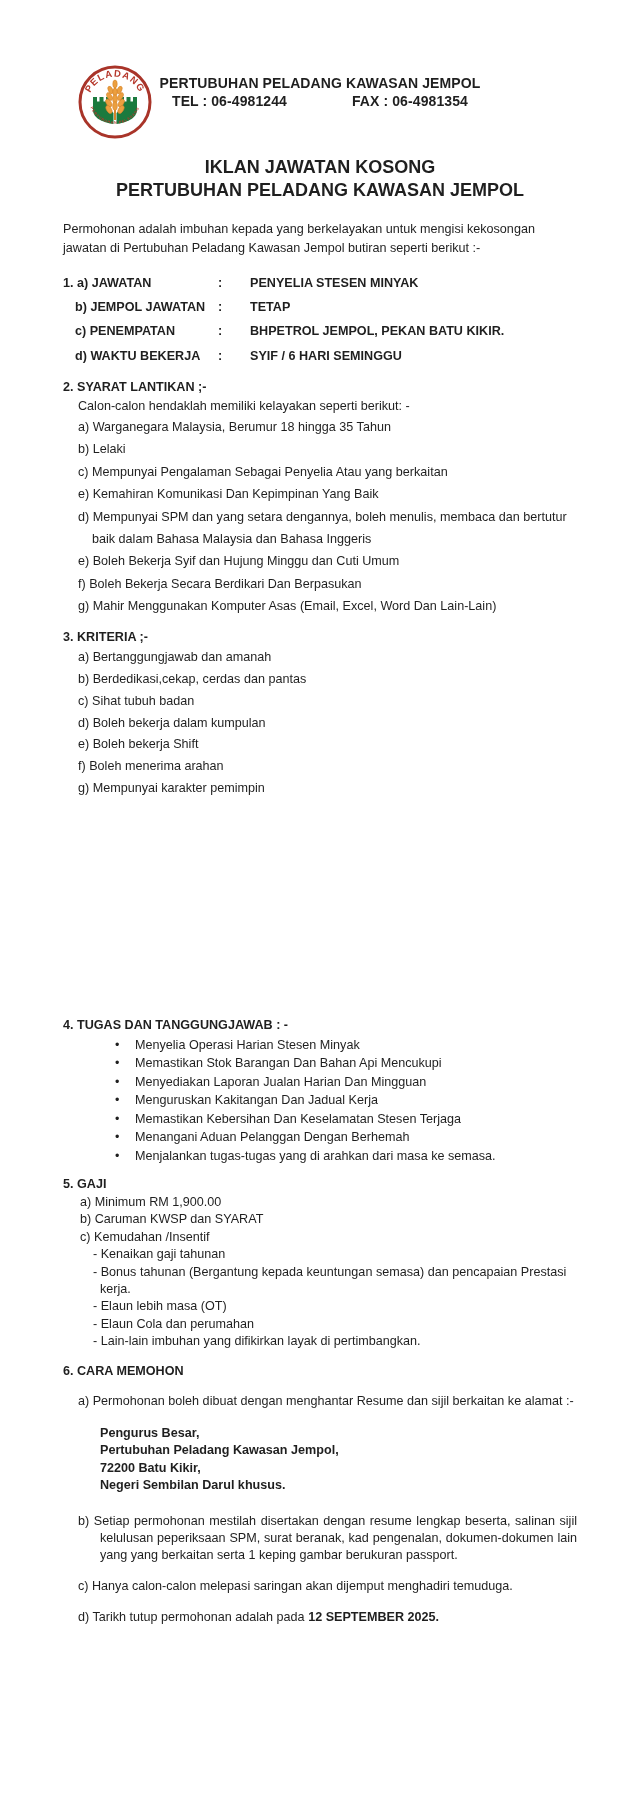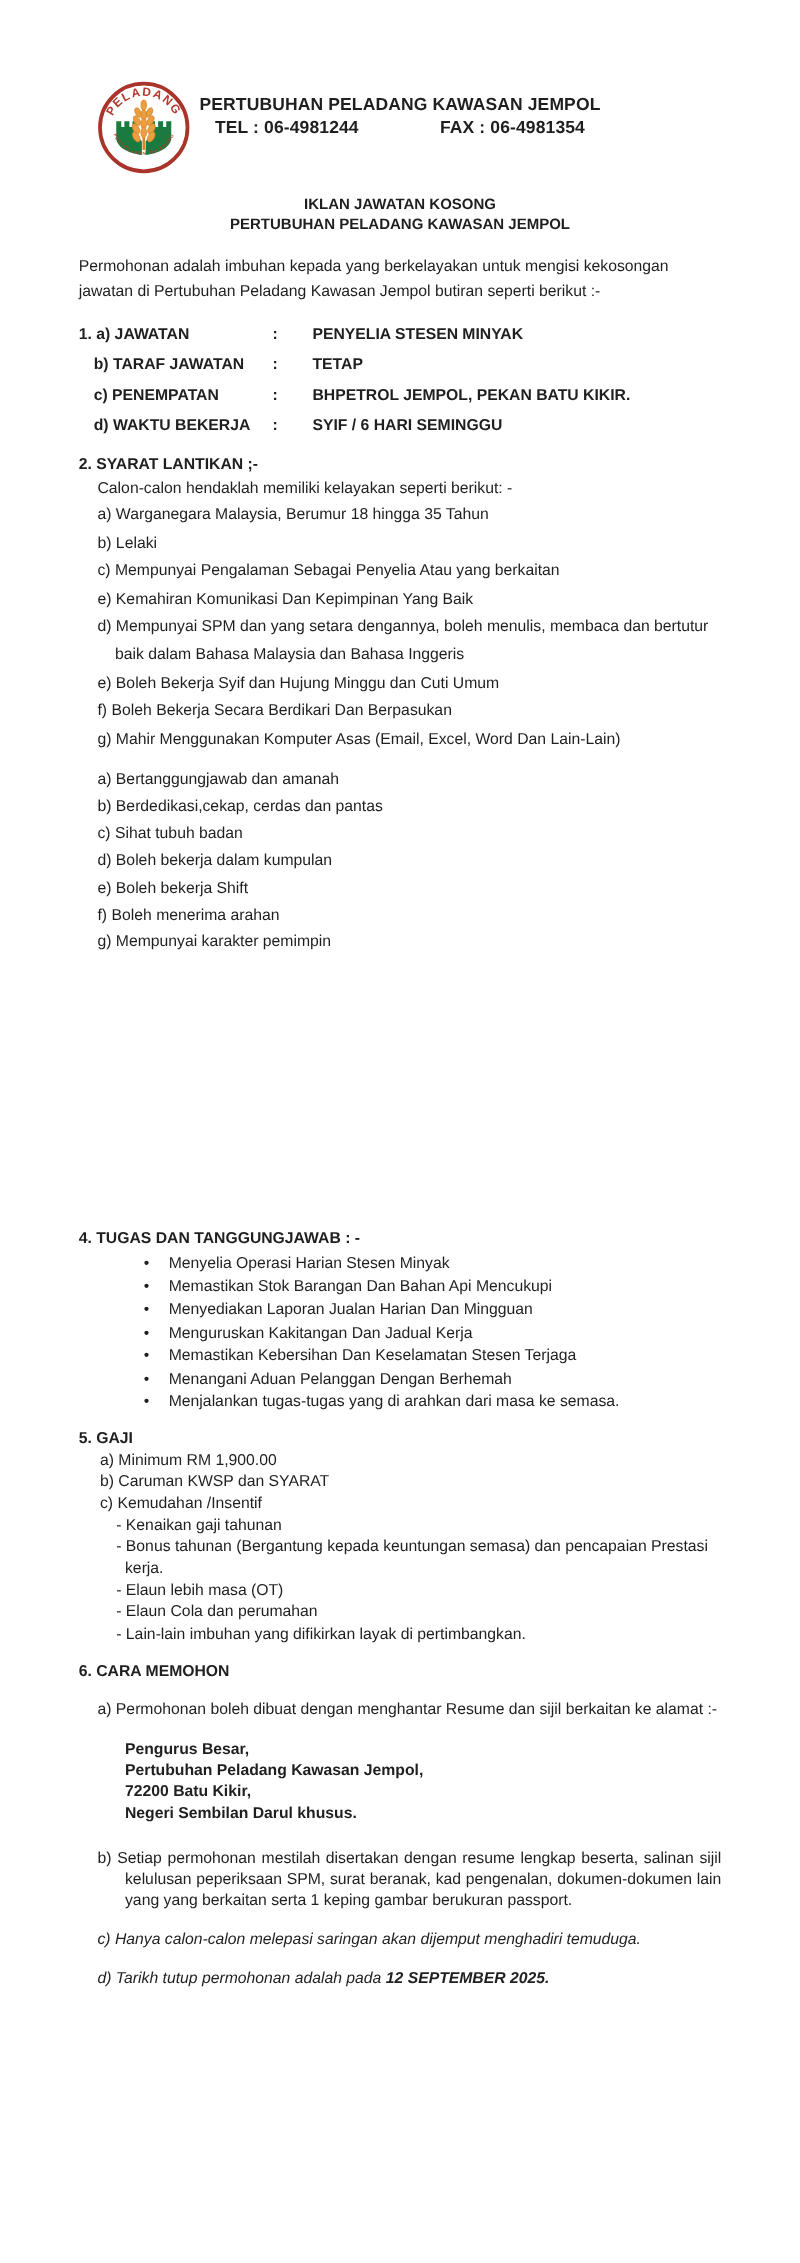--- a/index.html
+++ b/index.html
@@ -10,21 +10,21 @@
     -webkit-font-smoothing:antialiased;
   }
   .page { position:relative; box-sizing:border-box; width:640px; height:1810px; padding:64px 63px 0 63px; background:#fff; }
 
   
   .doc-header { position:relative; min-height:78px; }
   .logo { position:absolute; left:14px; top:0; width:76px; height:76px; }
   .doc-header-text { text-align:center; padding-top:10px; font-weight:bold; font-size:14px; line-height:1.3; letter-spacing:.1px; }
   .telfax { display:flex; justify-content:center; gap:65px; font-weight:bold; font-size:14px; }
 
-  .doc-title { margin-top:14px; text-align:center; font-weight:bold; font-size:12px; line-height:1.3; }
+  .doc-title { margin-top:14px; text-align:center; font-weight:bold; font-size:18px; line-height:1.3; }
 
   .intro { margin-top:17px; line-height:1.55; }
 
   
   .s1 { margin-top:15px; }
   .s1-row { display:grid; grid-template-columns:143px 32px 1fr; padding-left:12px; font-weight:bold; margin-bottom:6px; line-height:1.45; }
   .s1-row:first-child .s1-label { text-indent:-12px; }
 
   .sec-heading { font-weight:bold; line-height:1.5; }
   .sub-line { line-height:1.5; padding-left:15px; }
@@ -45,21 +45,21 @@
   
   .sec5 { margin-top:10px; }
   .items5 .item { padding-left:17px; line-height:1.38; }
   .subitems5 .item { padding-left:37px; text-indent:-7px; line-height:1.38; }
 
   
   .sec6 { margin-top:12px; }
   .s6-para { margin-top:12px; padding-left:37px; text-indent:-22px; line-height:1.35; }
   .s6-para.justify { text-align:justify; margin-top:19px; }
   .address { margin-top:15px; padding-left:37px; font-weight:bold; line-height:1.36; }
-  .s6-line { margin-top:14px; padding-left:15px; line-height:1.35;font-style:italic; }
+  .s6-line { margin-top:14px; padding-left:15px; line-height:1.35; }
   .bold { font-weight:bold; }
 </style>
 </head>
 <body>
 
 <div class="page">
 
   <div class="doc-header">
     <div class="logo">
       <svg viewBox="0 0 76 76" width="76" height="76">
@@ -114,21 +114,21 @@
   <div class="intro">Permohonan adalah imbuhan kepada yang berkelayakan untuk mengisi kekosongan jawatan di Pertubuhan Peladang Kawasan Jempol butiran seperti berikut :-</div>
 
   <div class="s1">
 
   <div class="s1-row">
       <span class="s1-label">1. a) JAWATAN</span>
       <span class="s1-colon">:</span>
       <span class="s1-value">PENYELIA STESEN MINYAK</span>
     </div>
       <div class="s1-row">
-      <span class="s1-label">b) TARAF JAWATAN</span>
+      <span class="s1-label">b) JEMPOL JAWATAN</span>
       <span class="s1-colon">:</span>
       <span class="s1-value">TETAP</span>
     </div>
       <div class="s1-row">
       <span class="s1-label">c) PENEMPATAN</span>
       <span class="s1-colon">:</span>
       <span class="s1-value">BHPETROL JEMPOL, PEKAN BATU KIKIR.</span>
     </div>
       <div class="s1-row">
       <span class="s1-label">d) WAKTU BEKERJA</span>
@@ -147,20 +147,21 @@
         <div class="item">c) Mempunyai Pengalaman Sebagai Penyelia Atau yang berkaitan</div>
         <div class="item">e) Kemahiran Komunikasi Dan Kepimpinan Yang Baik</div>
         <div class="item">d) Mempunyai SPM dan yang setara dengannya, boleh menulis, membaca dan bertutur baik dalam Bahasa Malaysia dan Bahasa Inggeris</div>
         <div class="item">e) Boleh Bekerja Syif dan Hujung Minggu dan Cuti Umum</div>
         <div class="item">f) Boleh Bekerja Secara Berdikari Dan Berpasukan</div>
         <div class="item">g) Mahir Menggunakan Komputer Asas (Email, Excel, Word Dan Lain-Lain)</div>
       </div>
   </div>
 
   <div class="sec3">
+    <div class="sec-heading">3. KRITERIA ;-</div>
     <div class="items3">
 
     <div class="item">a) Bertanggungjawab dan amanah</div>
         <div class="item">b) Berdedikasi,cekap, cerdas dan pantas</div>
         <div class="item">c) Sihat tubuh badan</div>
         <div class="item">d) Boleh bekerja dalam kumpulan</div>
         <div class="item">e) Boleh bekerja Shift</div>
         <div class="item">f) Boleh menerima arahan</div>
         <div class="item">g) Mempunyai karakter pemimpin</div>
       </div>

